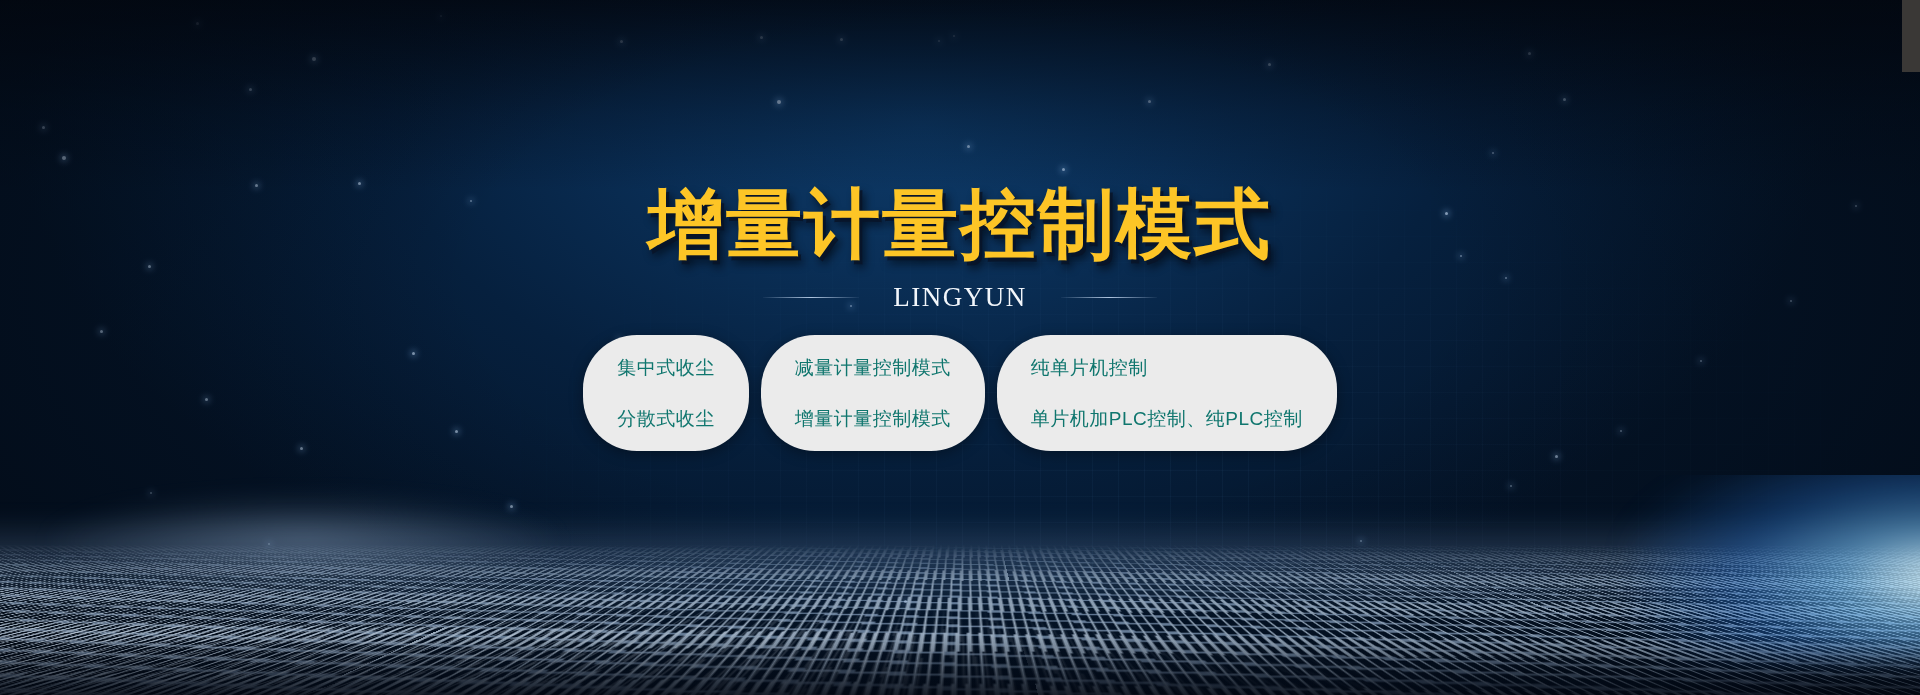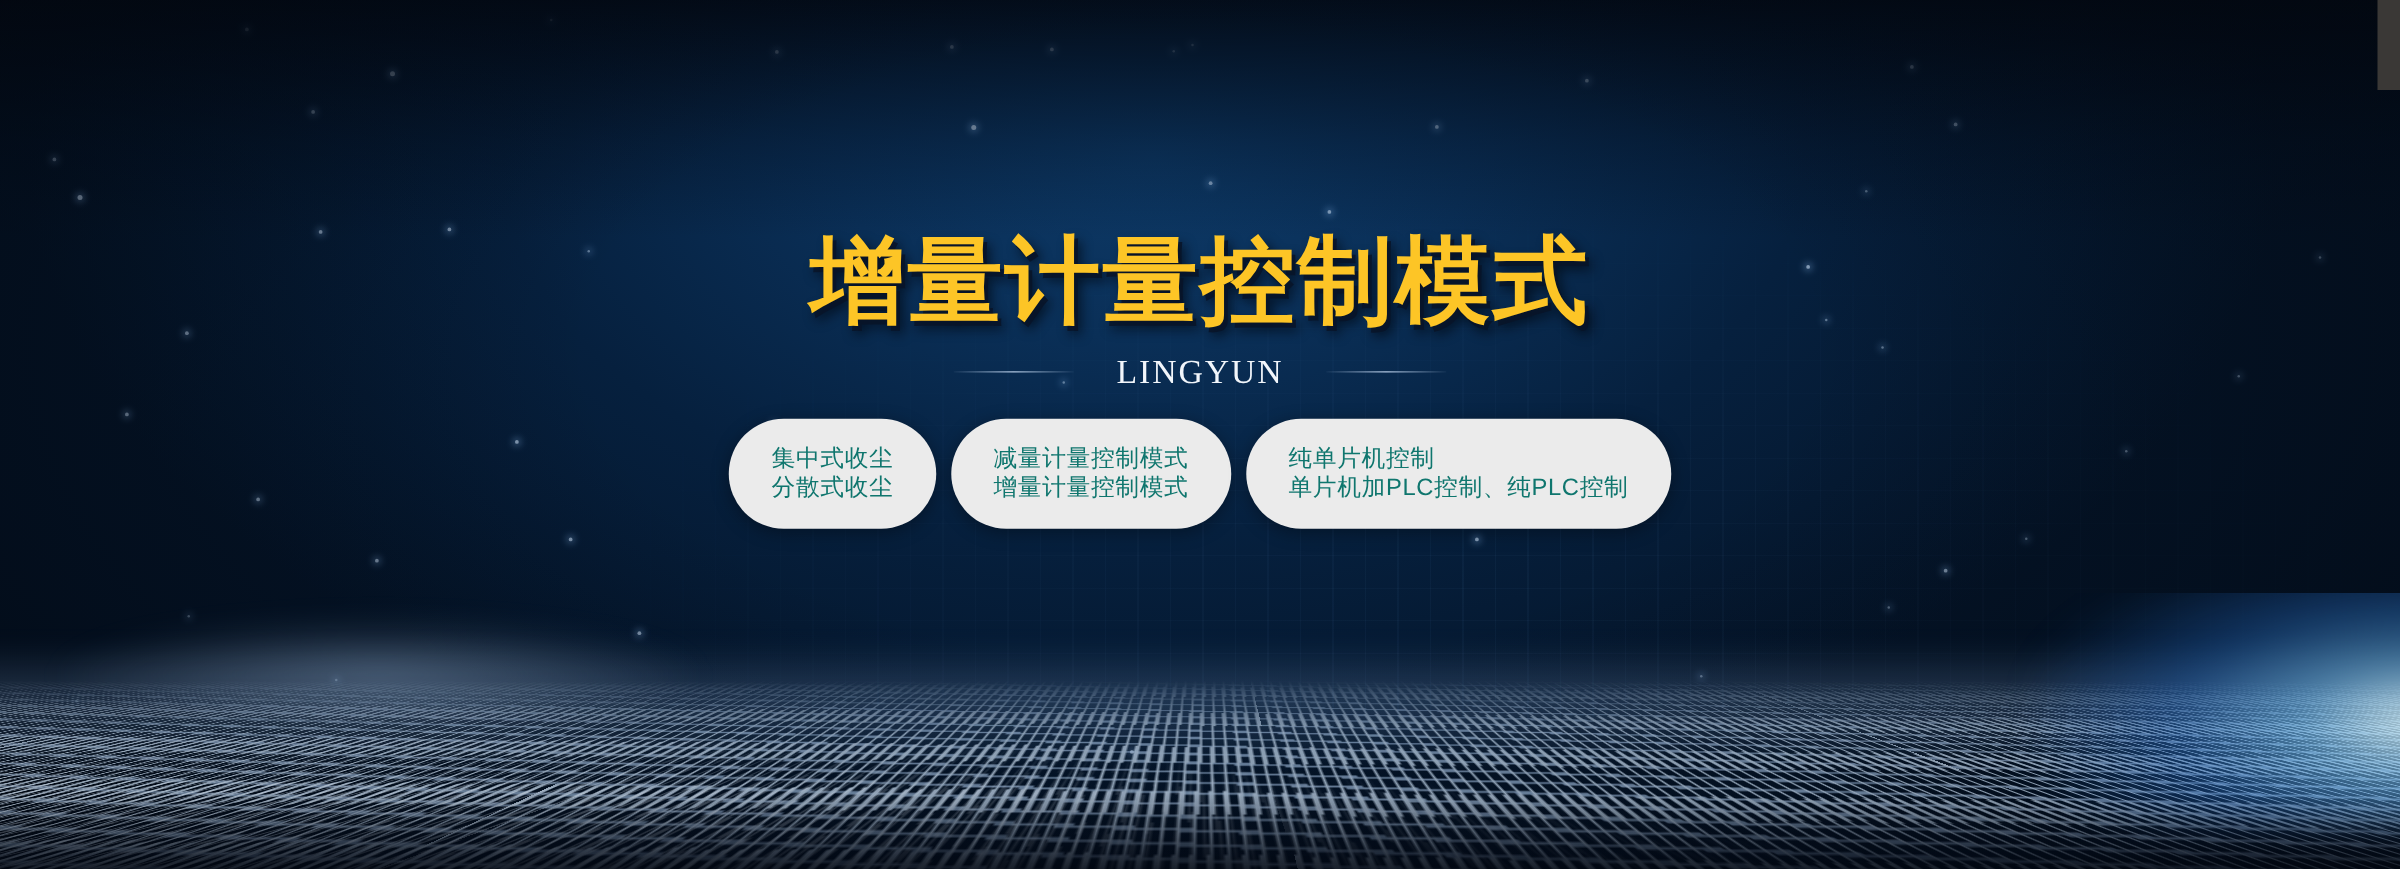--- a/index.html
+++ b/index.html
@@ -185,21 +185,21 @@
     padding: 23px 34px;
     color: #0f766e;
     box-shadow: 0 3px 14px rgba(0,0,0,0.35);
   }
   .pill-line {
     font-size: 19px;
     line-height: 1.0;
     letter-spacing: 0.5px;
     white-space: nowrap;
   }
-  .pill-line + .pill-line { margin-top: 4px; }
+  .pill-line + .pill-line { margin-top: 32px; }
 
   
   .scroll-thumb {
     position: absolute;
     top: 0; right: 0;
     width: 18px; height: 72px;
     background: #3a3836;
   }
 </style>
 </head>

